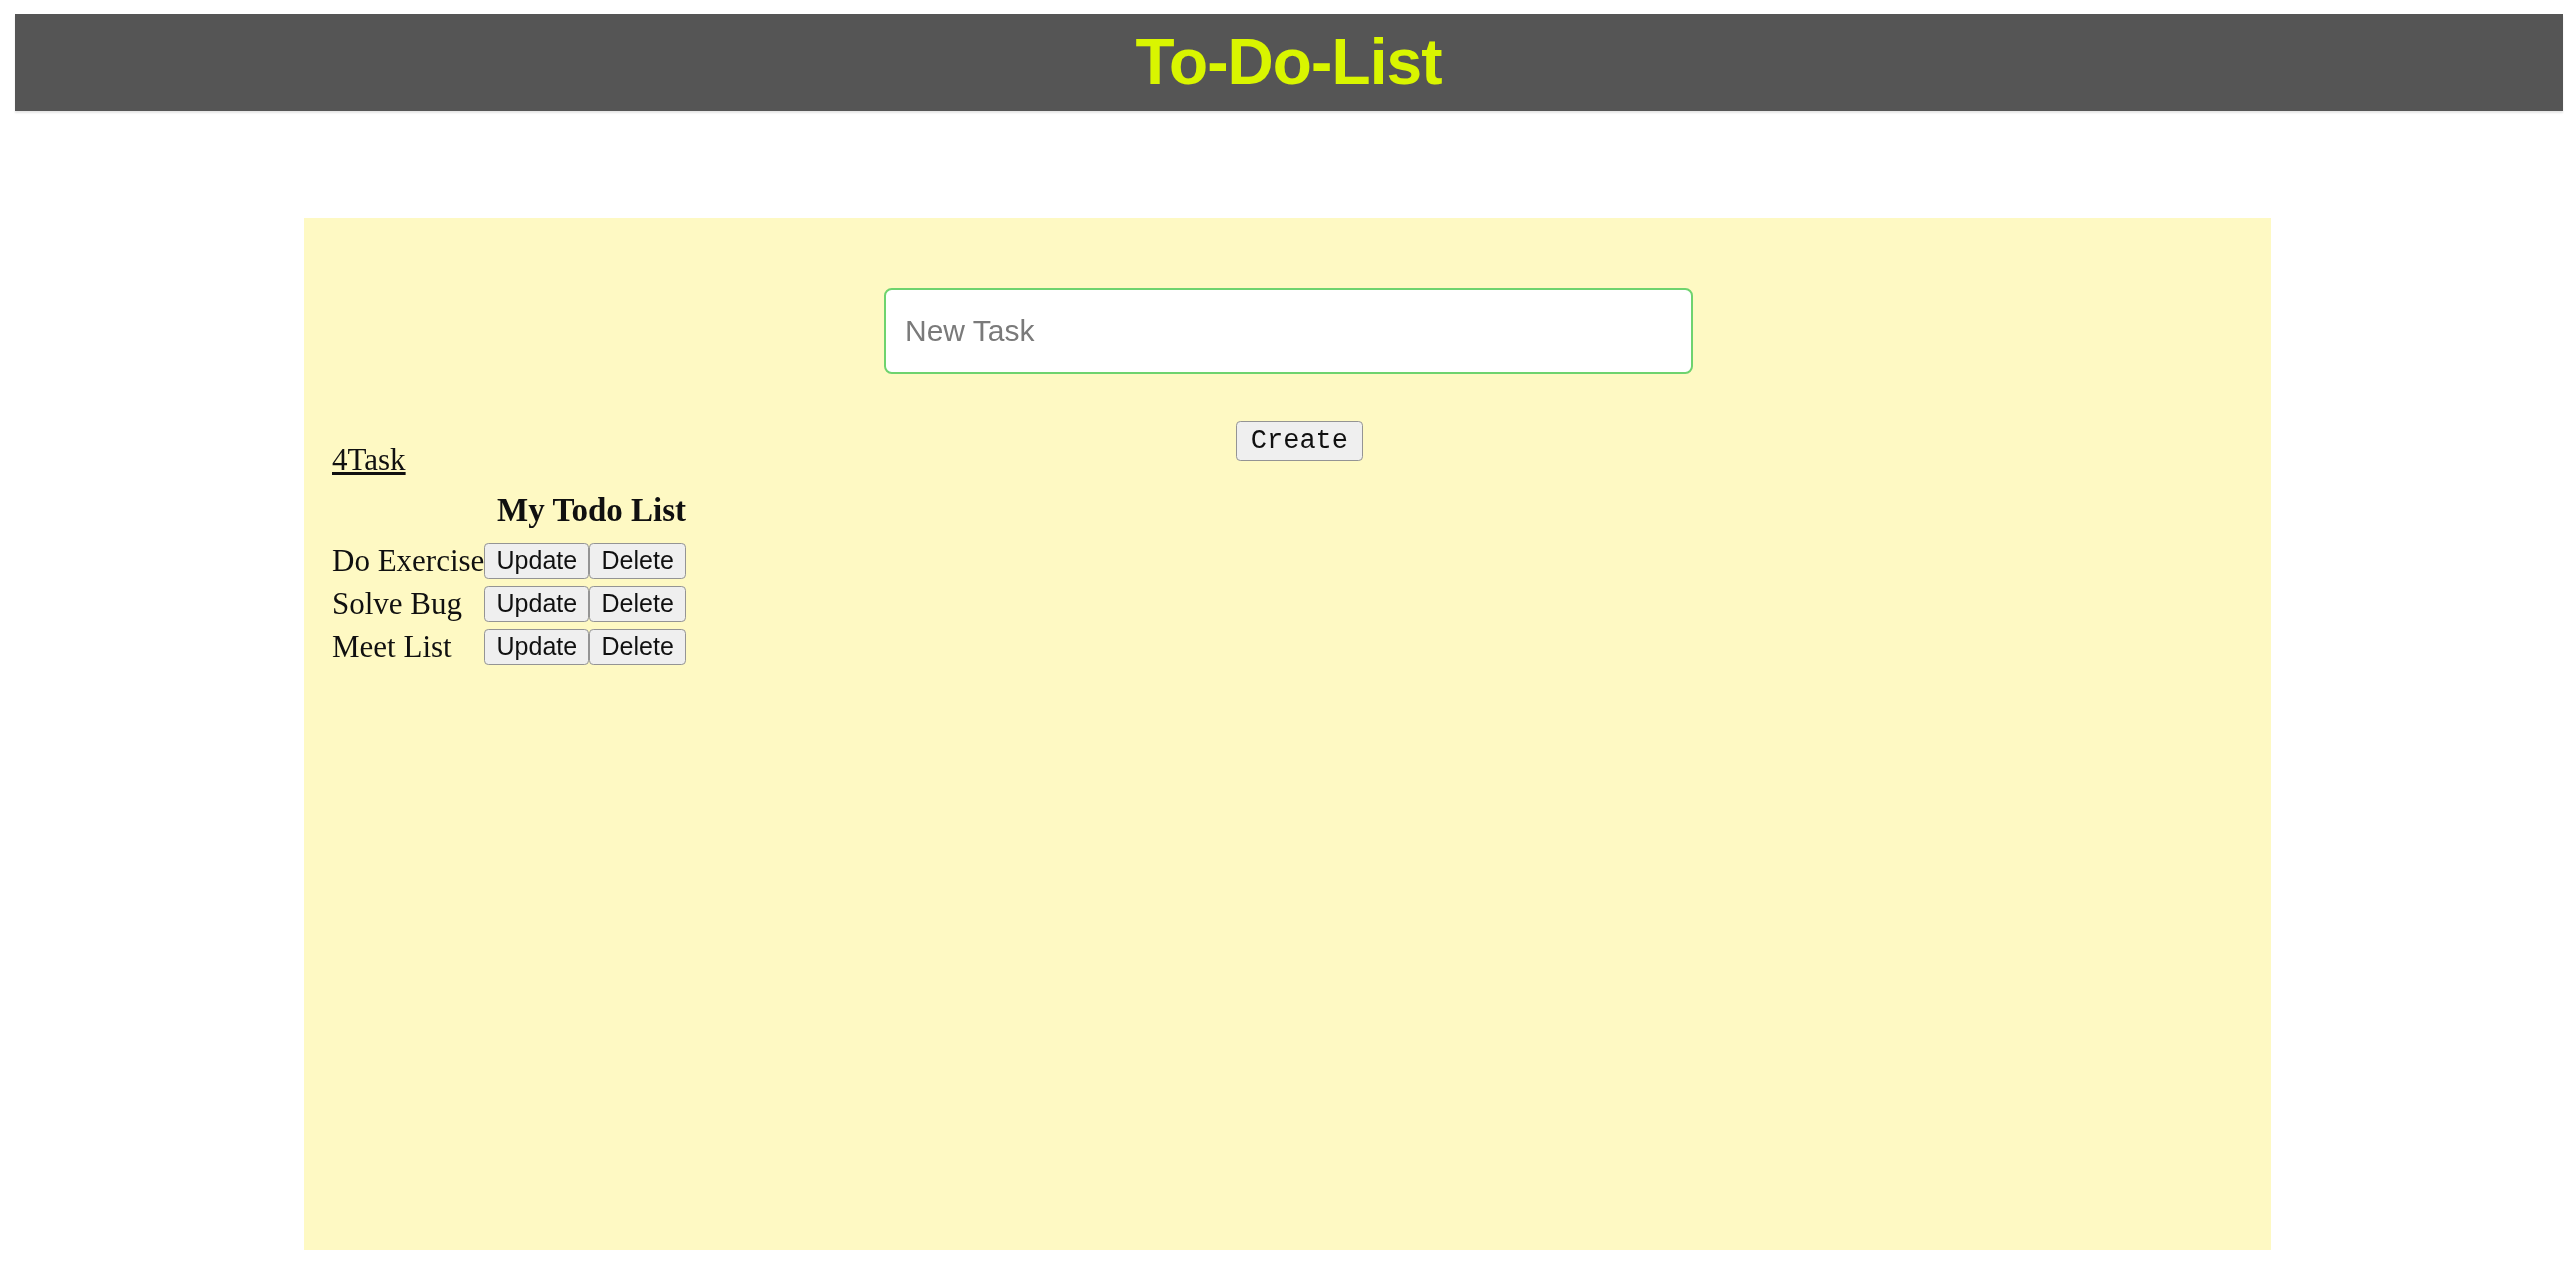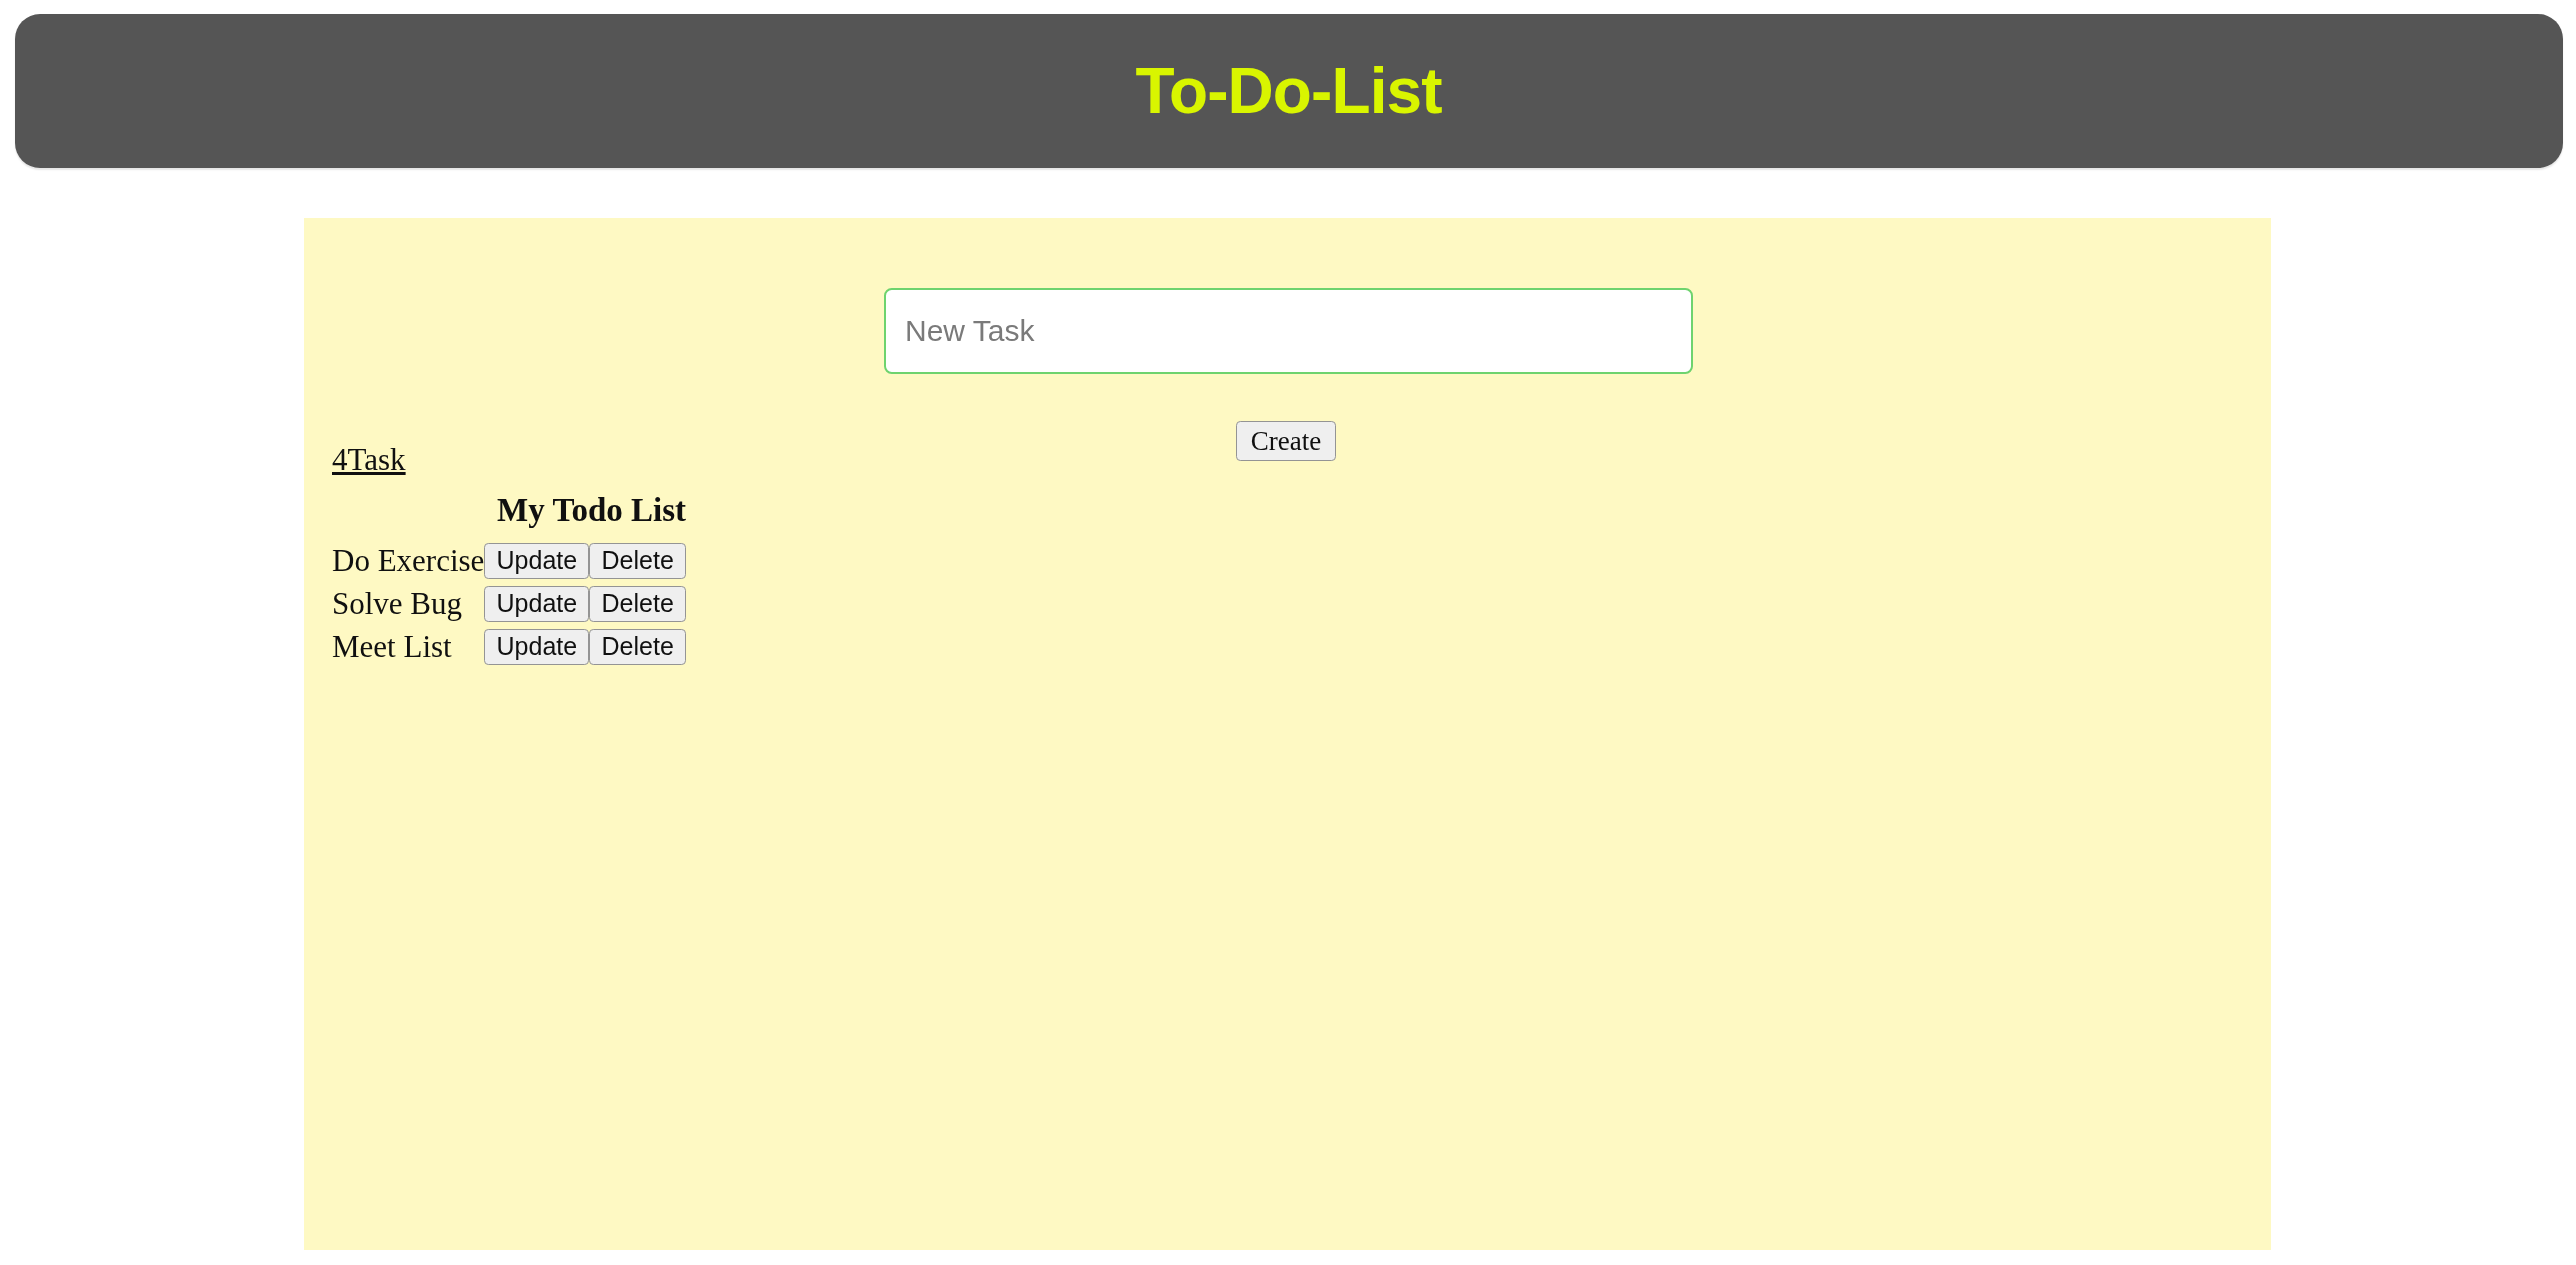--- a/index.html
+++ b/index.html
@@ -23,28 +23,27 @@
     height: 1266px;
     background: #ffffff;
   }
 
   
   .header-bar {
     position: absolute;
     left: 14.6px;
     top: 13.8px;
     width: 2548px;
-    height: 154px;
+    height: 97px;
     background: #555555;
     box-sizing: border-box;
     display: flex;
     align-items: center;
     justify-content: center;
     box-shadow: 0 1.7px 1.7px rgba(0,0,0,0.10);
-    border-radius: 25px;
   }
 
   .header-title {
     font-family: "Liberation Sans", "DejaVu Sans", sans-serif;
     font-weight: bold;
     font-size: 64px;
     line-height: 1;
     letter-spacing: -0.9px;
     color: #d9f500;
     margin: 0;
@@ -95,21 +94,21 @@
     position: absolute;
     left: 932px;
     top: 203px;
     min-width: 95px;
     height: 40px;
     padding: 2.6px 13.8px;
     box-sizing: border-box;
     background: #efefef;
     border: 0.9px solid #949494;
     border-radius: 4.3px;
-    font-family: Liberation Serif, serif;
+    font-family: Liberation Mono, monospace;
     font-size: 27px;
     line-height: 1;
     color: #101010;
     cursor: pointer;
   }
 
   
   .task-count {
     position: absolute;
     left: 28px;

